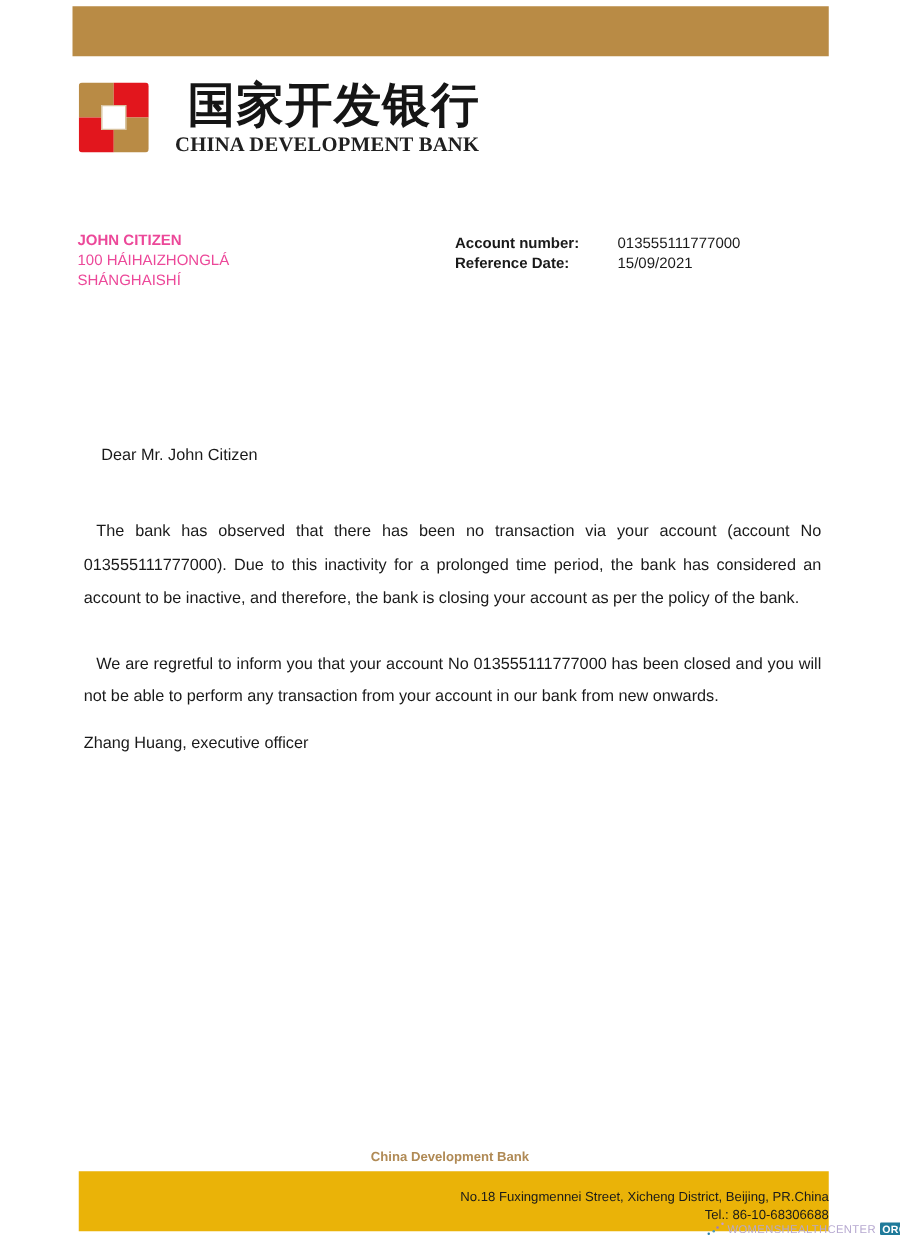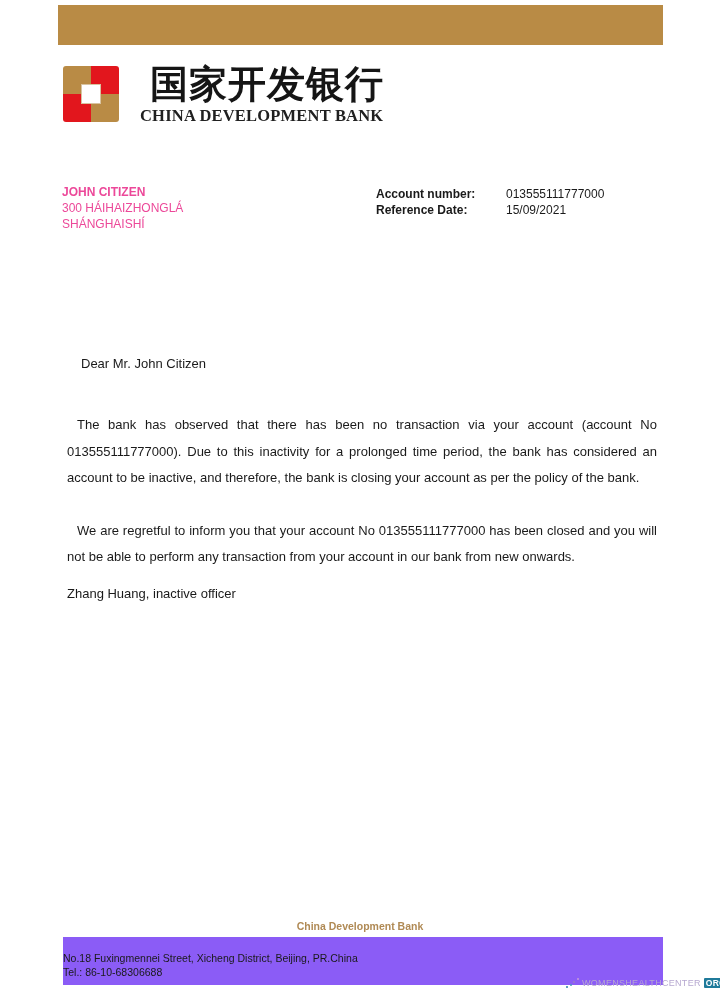--- a/index.html
+++ b/index.html
@@ -78,21 +78,21 @@
       left: 62px;
       top: 184px;
       font-family: "Liberation Sans", sans-serif;
       font-size: 12px;
       line-height: 16px;
       color: #ec4899;
     }
     .recipient .name { font-weight: bold; }
     .acct-info {
       position: absolute;
-      left: 376px;
+      left: 364px;
       top: 186px;
       font-family: "Liberation Sans", sans-serif;
       font-size: 12px;
       line-height: 16px;
     }
     .acct-info .row { display: flex; }
     .acct-info .lbl { width: 130px; font-weight: bold; }
     .letter {
       position: absolute;
       left: 67px;
@@ -125,22 +125,22 @@
       font-size: 10.5px;
       font-weight: bold;
       color: #b08a55;
     }
     .footer-bar {
       position: absolute;
       left: 63px;
       top: 937px;
       width: 600px;
       height: 48px;
-      background: #8b5cf6;
-      text-align: left;
+      background: #eab308;
+      text-align: right;
       font-family: "Liberation Sans", sans-serif;
       font-size: 10.5px;
       color: #1a1a1a;
     }
     .footer-bar .addr { margin-top: 14px; line-height: 14px; }
     .footer-bar .tel { line-height: 14px; }
     .watermark {
       position: absolute;
       left: 566px;
       top: 978px;
@@ -184,40 +184,40 @@
   <div class="q q3"></div>
   <div class="q q4"></div>
   <div class="center"></div>
 </div>
 
 <div class="bank-cn">国家开发银行</div>
 <div class="bank-en">CHINA DEVELOPMENT BANK</div>
 
 <div class="recipient">
   <div class="name">JOHN CITIZEN</div>
-  <div>300 HÁIHAIZHONGLÁ</div>
+  <div>100 HÁIHAIZHONGLÁ</div>
   <div>SHÁNGHAISHÍ</div>
 </div>
 
 <div class="acct-info">
   <div class="row">
     <span class="lbl">Account number:</span>
     <span>013555111777000</span>
   </div>
   <div class="row">
     <span class="lbl">Reference Date:</span>
     <span>15/09/2021</span>
   </div>
 </div>
 
 <div class="letter">
   <div class="salutation">Dear Mr. John Citizen</div>
   <div class="para p1">The bank has observed that there has been no transaction via your account (account No 013555111777000). Due to this inactivity for a prolonged time period, the bank has considered an account to be inactive, and therefore, the bank is closing your account as per the policy of the bank.</div>
   <div class="para p2">We are regretful to inform you that your account No 013555111777000 has been closed and you will not be able to perform any transaction from your account in our bank from new onwards.</div>
-  <div class="signoff">Zhang Huang, inactive officer</div>
+  <div class="signoff">Zhang Huang, executive officer</div>
 </div>
 
 <div class="footer-title">China Development Bank</div>
 
 <div class="footer-bar">
   <div class="addr">No.18 Fuxingmennei Street, Xicheng District, Beijing, PR.China</div>
   <div class="tel">Tel.: 86-10-68306688</div>
 </div>
 
 <div class="watermark">

